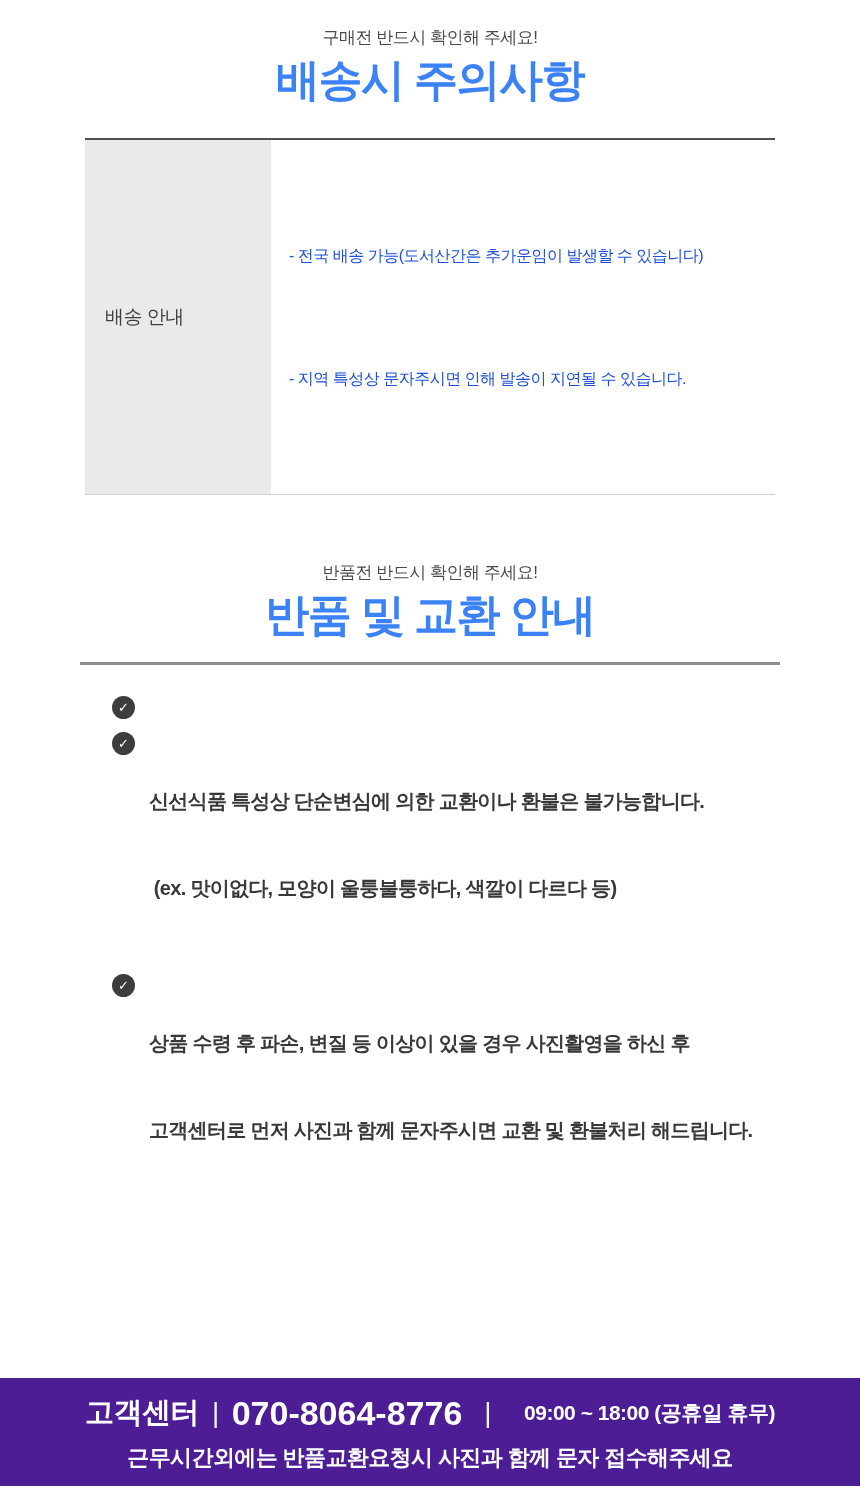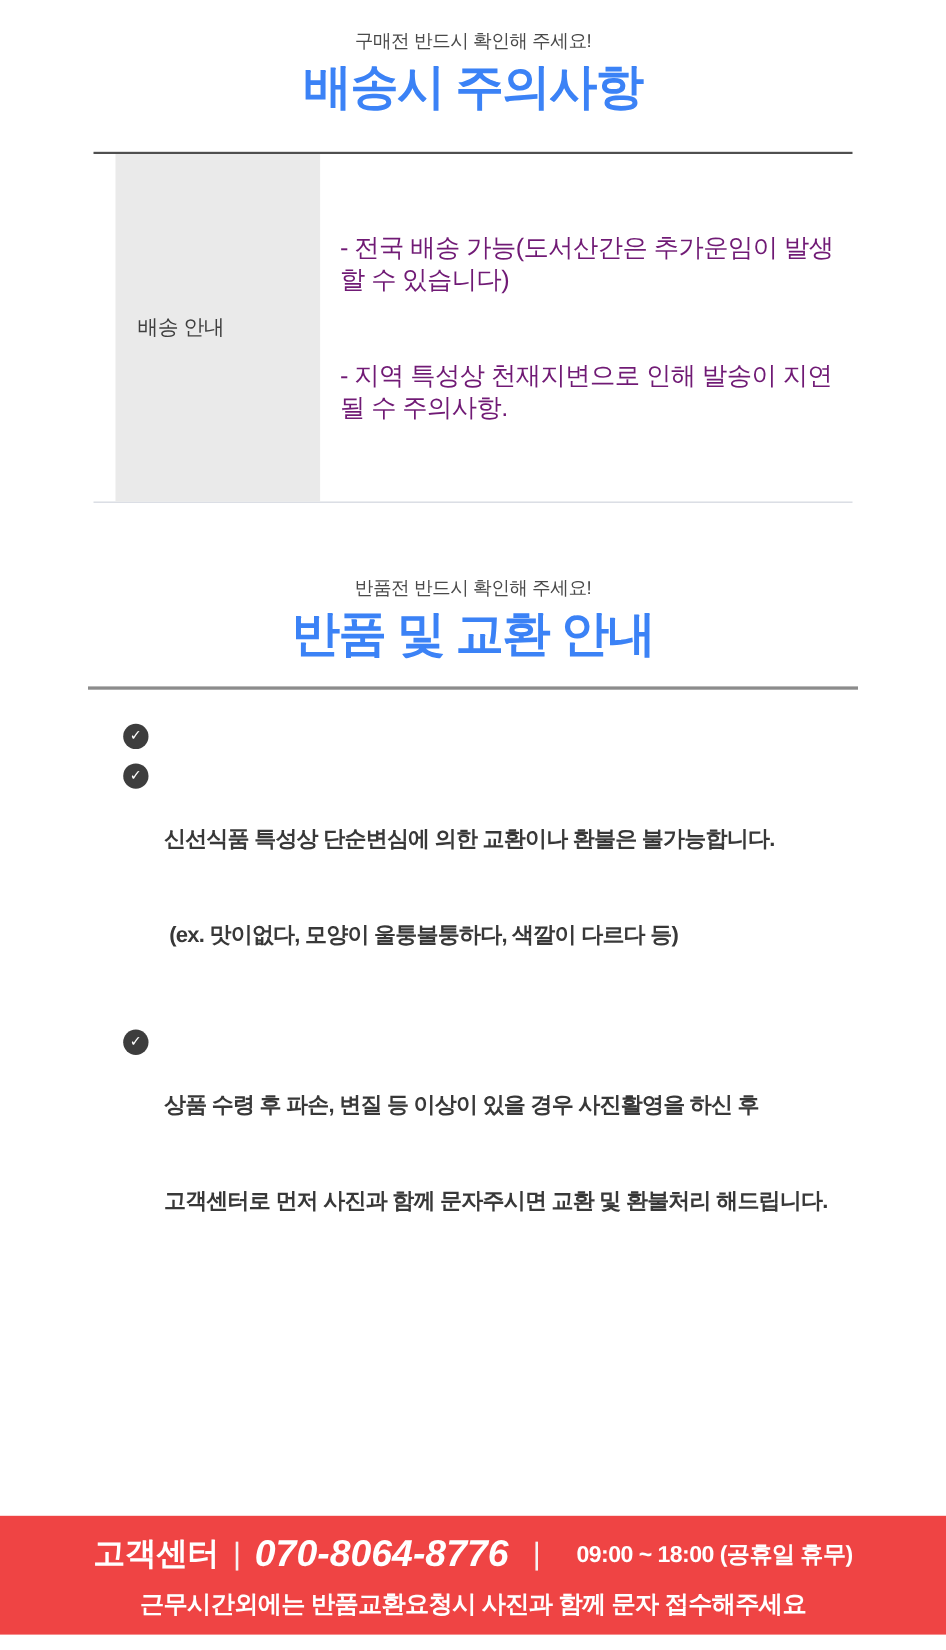--- a/index.html
+++ b/index.html
@@ -50,28 +50,27 @@
   }
   .ship-table .cell-label {
     width:186px;
     background:#eaeaea;
     display:flex;
     align-items:center;
     padding-left:20px;
     font-size:19px;
     color:#3f3f3f;
     letter-spacing:-0.5px;
-    margin-left:20px;
   }
   .ship-table .cell-value {
     flex:1;
     padding:13px 0 13px 18px;
-    font-size:23px;
-    line-height:29px;
-    color:#701a75;
+    font-size:16px;
+    line-height:41px;
+    color:#1d4ed8;
     letter-spacing:-0.5px;
     white-space:pre-wrap;
   }
 
   
   .checklist {
     margin:28px 0 0 27px;
     list-style:none;
   }
   .chk-item {
@@ -105,34 +104,34 @@
     color:#e0546c;
     font-weight:700;
   }
 
   
   .footer {
     position:absolute;
     left:0; right:0;
     top:1378px;
     height:108px;
-    background:#ef4444;
+    background:#4c1d95;
     color:#ffffff;
     text-align:center;
     padding-top:15px;
   }
   .f-line1 {
     display:flex;
     align-items:center;
     justify-content:center;
     letter-spacing:-0.5px;
   }
   .f-cs   { font-size:29px; font-weight:600; }
   .f-sep  { font-size:28px; font-weight:300; margin:0 13px; color:#f4f4f4; }
-  .f-phone{ font-size:34px; font-weight:600; letter-spacing:0;font-style:italic; }
+  .f-phone{ font-size:34px; font-weight:600; letter-spacing:0; }
   .f-sep2 { margin:0 18px 0 22px; }
   .f-hours{ font-size:21px; font-weight:700;margin-left:15px; }
   .f-line2 {
     margin-top:10px;
     font-size:22px;
     font-weight:600;
     letter-spacing:-0.6px;
   }
 
   
@@ -146,21 +145,21 @@
 
   <section class="sec-shipping">
     <div class="sec-head">
       <div class="eyebrow">구매전 반드시 확인해 주세요!</div>
       <h1 class="big-title">배송시 주의사항</h1>
     </div>
     <div class="ship-table">
       <div class="cell-label">배송 안내</div>
       <div class="cell-value">
         <div>- 전국 배송 가능(도서산간은 추가운임이 발생할 수 있습니다)</div>
-        <div>- 지역 특성상 천재지변으로 인해 발송이 지연될 수 주의사항.</div>
+        <div>- 지역 특성상 문자주시면 인해 발송이 지연될 수 있습니다.</div>
       </div>
     </div>
   </section>
 
   <section class="sec-returns">
     <div class="sec-head">
       <div class="eyebrow">반품전 반드시 확인해 주세요!</div>
       <h1 class="big-title">반품 및 교환 안내</h1>
     </div>
     <div class="divider"></div>

